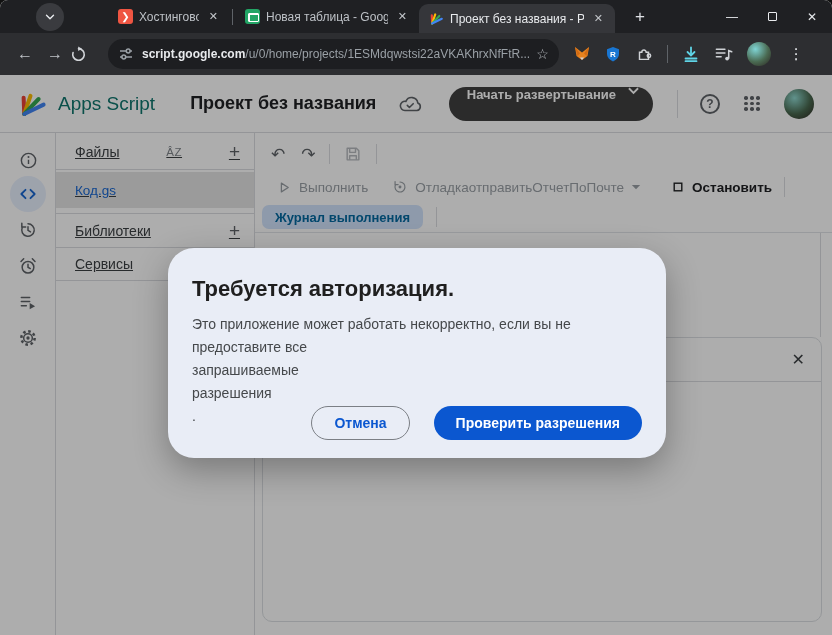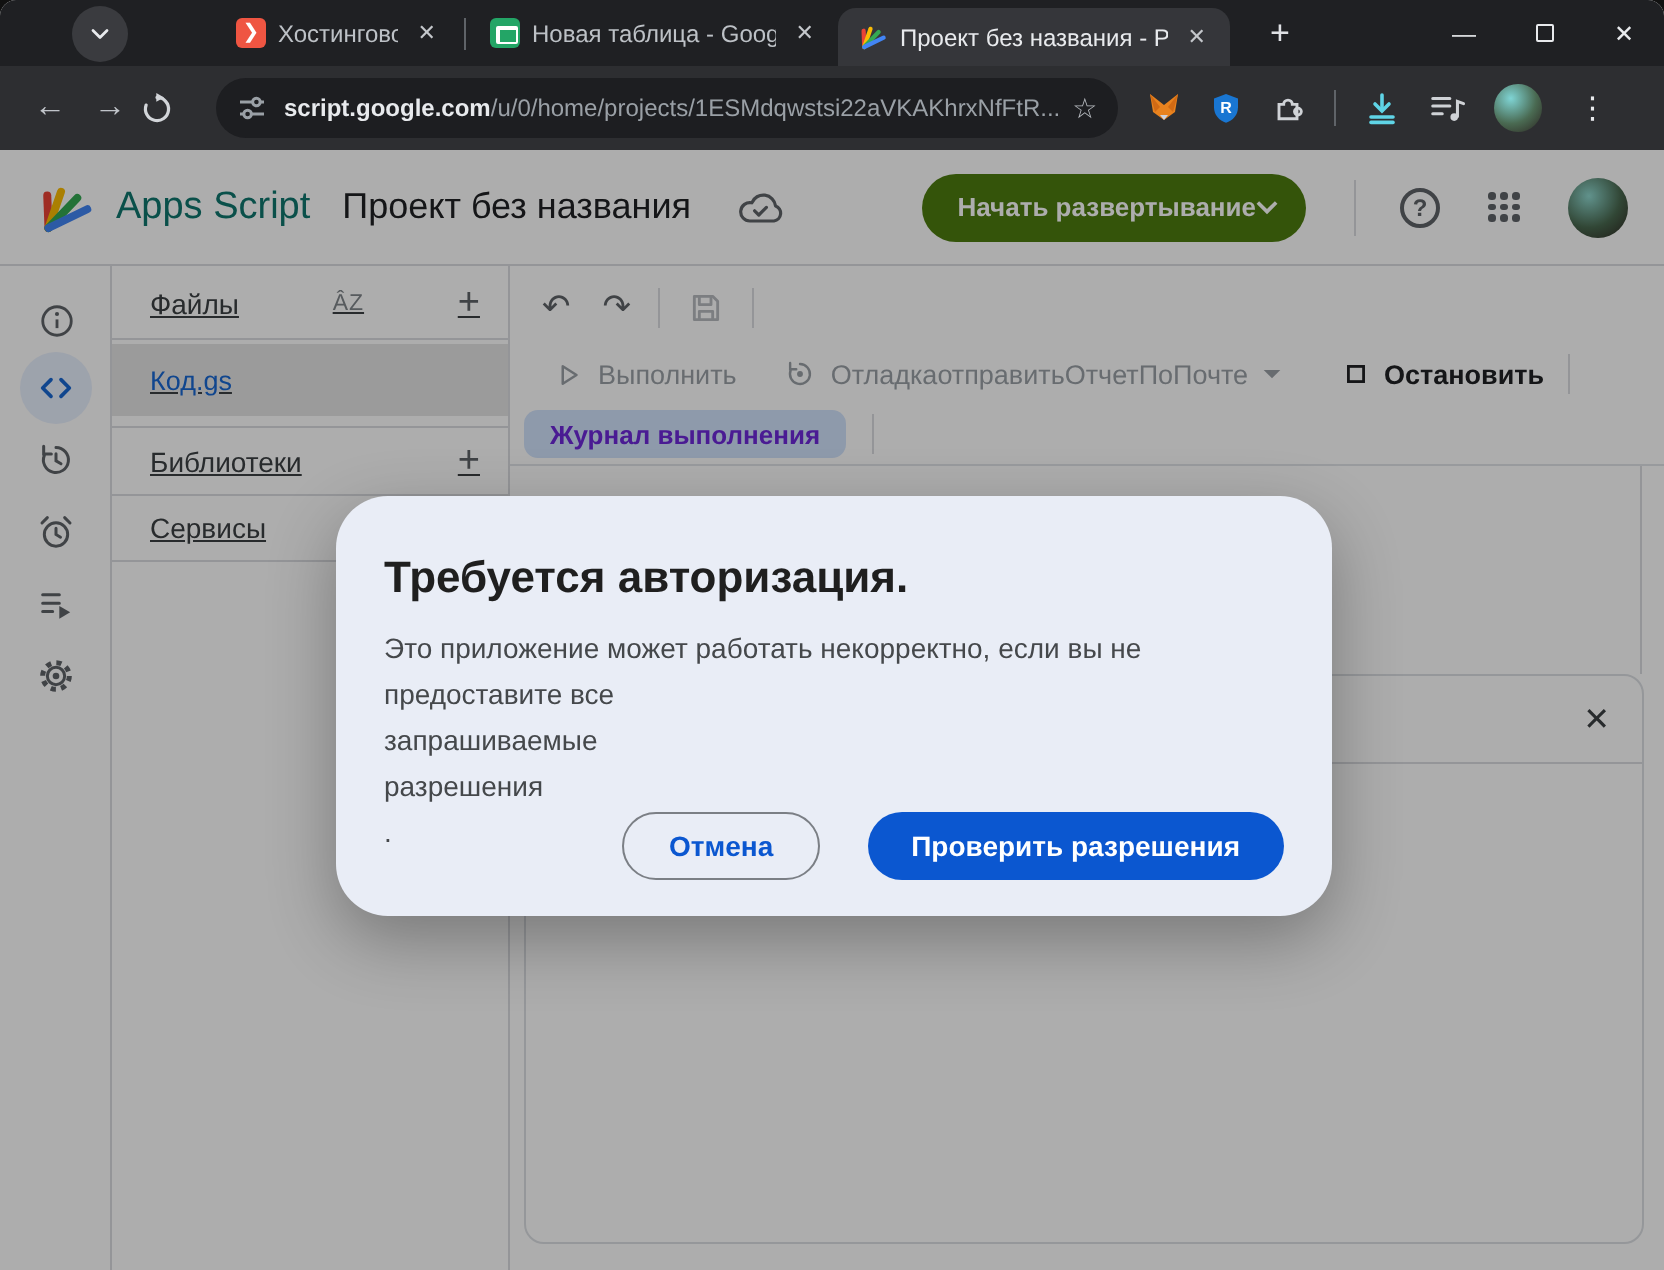--- a/index.html
+++ b/index.html
@@ -38,23 +38,23 @@
   .star{color:#b8bcc1;font-size:14px;margin-left:6px;}
   .ext-row{display:flex;align-items:center;margin-left:14px;gap:14px;}
   .ext-sep{width:1px;height:18px;background:#5f6368;}
   .avatar-sm{width:24px;height:24px;border-radius:50%;background:radial-gradient(circle at 35% 30%,#7fd4d4,#4a6a52 55%,#2b2420);}
   .menu-dots{color:#e8eaed;font-size:15px;padding:0 4px;}
   
   .app{position:absolute;top:75px;left:0;right:0;bottom:0;background:#fff;}
   .app-header{position:absolute;top:0;left:0;right:0;height:58px;background:#fff;border-bottom:1px solid #dadce0;display:flex;align-items:center;}
   .as-logo{margin-left:18px;}
   .app-name{font-size:19px;color:#0f766e;margin-left:10px;}
-  .proj-title{font-size:18px;color:#202124;margin-left:16px;}
+  .proj-title{font-size:18px;color:#202124;margin-left:35px;font-weight:bold;}
   .cloud{margin-left:22px;}
-  .deploy-btn{margin-left:auto;height:34px;background:#4d7c0f;color:#fff;font-size:13px;font-weight:bold;border:none;border-radius:17px;padding:0 14px 0 18px;display:flex;align-items:center;gap:0;}
+  .deploy-btn{margin-left:auto;height:34px;background:#404040;color:#fff;font-size:13px;font-weight:bold;border:none;border-radius:17px;padding:0 14px 0 18px;display:flex;gap:12px;}
   .hdr-sep{width:1px;height:28px;background:#dadce0;margin:0 22px 0 24px;}
   .help-ic{width:20px;height:20px;border:2px solid #5f6368;border-radius:50%;color:#5f6368;font-size:12px;font-weight:bold;display:flex;align-items:center;justify-content:center;}
   .grid-dots{display:grid;grid-template-columns:repeat(3,4px);grid-gap:2px;margin-left:24px;}
   .grid-dots span{width:3.5px;height:3.5px;border-radius:50%;background:#5f6368;}
   .avatar-lg{width:30px;height:30px;border-radius:50%;background:radial-gradient(circle at 35% 30%,#8fd8cf,#49684f 55%,#2e2620);margin:0 18px 0 24px;}
   
   .rail{position:absolute;top:58px;left:0;bottom:0;width:56px;background:#fff;border-right:1px solid #dadce0;}
   .rail-ic{position:absolute;left:10px;width:36px;height:36px;display:flex;align-items:center;justify-content:center;border-radius:50%;}
   .rail-ic.sel{background:#e8f0fe;}
   
@@ -69,21 +69,21 @@
   
   .editor{position:absolute;top:58px;left:255px;right:0;bottom:0;background:#fff;}
   .erow1{position:absolute;top:6px;left:0;height:30px;display:flex;align-items:center;}
   .tool-ic{color:#5f6368;font-size:17px;padding:0 8px;}
   .tool-sep{width:1px;height:20px;background:#dadce0;margin:0 5px;}
   .erow2{position:absolute;top:40px;left:0;right:0;height:28px;display:flex;align-items:center;font-size:13.5px;}
   .t-item{display:flex;align-items:center;gap:7px;}
   .dis{color:#9aa0a6;}
   .stop-item{color:#202124;font-weight:bold;}
   .chiprow{position:absolute;top:72px;left:7px;height:24px;display:flex;align-items:center;}
-  .logchip{background:#d2e3fc;color:#6d28d9;font-size:13px;font-weight:bold;border:none;border-radius:7px;height:24px;padding:0 13px;}
+  .logchip{background:#d2e3fc;color:#0369a1;font-size:13px;font-weight:bold;border:none;border-radius:7px;height:24px;padding:0 13px;}
   .chip-sep{width:1px;height:20px;background:#dadce0;margin-left:13px;}
   .tb-border{position:absolute;top:99px;left:0;right:0;height:1px;background:#e0e3e7;}
   .scrollline{position:absolute;left:565px;top:100px;height:104px;width:1px;background:#dadce0;}
   
   .logpanel{position:absolute;left:7px;top:204px;width:560px;height:285px;background:#fff;border:1px solid #dcdfe3;border-radius:10px;}
   .loghead{position:absolute;top:0;left:0;right:0;height:44px;border-bottom:1px solid #dadce0;display:flex;align-items:center;justify-content:flex-end;}
   .log-x{color:#3c4043;font-size:16px;margin-right:16px;}
   
   .scrim{position:absolute;inset:0;background:rgba(0,0,0,0.32);z-index:40;}
   .dialog{position:absolute;left:168px;top:248px;width:498px;height:210px;background:#e9edf6;border-radius:26px;z-index:60;box-shadow:0 12px 34px rgba(0,0,0,.3);padding:0 24px;}

